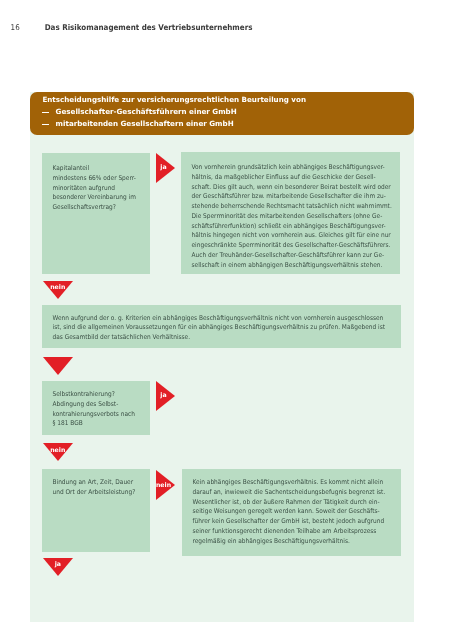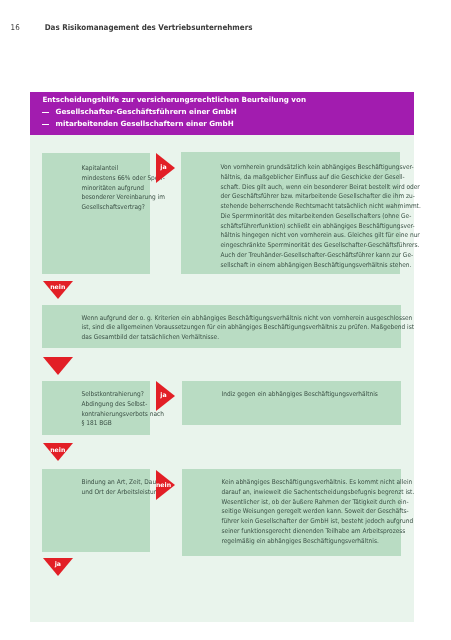--- a/index.html
+++ b/index.html
@@ -5,27 +5,27 @@
   html,body{margin:0;padding:0;background:#ffffff;}
   body{width:451px;height:640px;font-family:"DejaVu Sans",sans-serif;}
   #page{position:relative;width:451px;height:640px;overflow:hidden;background:#ffffff;}
 
   .panel{position:absolute;left:30px;top:92px;width:383.5px;height:529.5px;background:#e9f4ec;}
 
   .runhead{position:absolute;left:10.6px;top:23px;white-space:nowrap;font-size:7.95px;font-stretch:condensed;font-weight:bold;color:#3b3b3b;}
   .runhead .num{font-weight:normal;}
   .runhead .ttl{margin-left:25px;}
 
-  .hdr{position:absolute;left:30px;top:92px;width:384px;height:43px;background:#a21caf;color:#ffffff;}
+  .hdr{position:absolute;left:30px;top:92px;width:384px;height:43px;background:#a16207;color:#ffffff;border-radius:7px;}
   .hdr .ln{position:absolute;left:12.4px;white-space:nowrap;font-size:7.15px;font-weight:bold;line-height:1;}
   .hdr .dash{display:inline-block;width:13.2px;position:relative;color:transparent;}
   .hdr .dash::before{content:"";position:absolute;left:0px;top:3.9px;width:6.2px;height:1.2px;background:#ffffff;}
 
   .box{position:absolute;background:#b9dcc3;}
-  .tx{position:absolute;left:10.5px;color:#3c5146;font-size:6.5px;font-stretch:condensed;line-height:9.78px;white-space:nowrap;margin-left:29px;}
+  .tx{position:absolute;left:10.5px;color:#3c5146;font-size:6.5px;font-stretch:condensed;line-height:9.78px;white-space:nowrap;}
 
   .tri-r{position:absolute;width:0;height:0;border-top:15px solid transparent;border-bottom:15px solid transparent;border-left:19.6px solid #e21f26;}
   .tri-d{position:absolute;width:0;height:0;border-left:15.2px solid transparent;border-right:15.2px solid transparent;border-top:18.8px solid #e21f26;}
   .lab{position:absolute;color:#ffffff;font-size:6.2px;font-weight:bold;line-height:1;white-space:nowrap;text-align:center;}
 </style>
 </head>
 <body>
 
 <div id="page">
   <div class="panel"></div>
@@ -54,23 +54,20 @@
     <div class="tx" style="top:8.5px"><span class="tln">Wenn aufgrund der o. g. Kriterien ein abhängiges Beschäftigungsverhältnis nicht von vornherein ausgeschlossen</span><br><span class="tln">ist, sind die allgemeinen Voraussetzungen für ein abhängiges Beschäftigungsverhältnis zu prüfen. Maßgebend ist</span><br><span class="tln">das Gesamtbild der tatsächlichen Verhältnisse.</span></div>
   </div>
 
   <div class="tri-d" style="left:42.5px;top:357px"></div>
 
   <div class="box" style="left:42px;top:381px;width:108px;height:54px">
     <div class="tx" style="top:9px"><span class="tln">Selbstkontrahierung?</span><br><span class="tln">Abdingung des Selbst-</span><br><span class="tln">kontrahierungsverbots nach</span><br><span class="tln">§ 181 BGB</span></div>
   </div>
   <div class="tri-r" style="left:156px;top:381px"></div>
   <div class="lab" style="left:155.5px;top:392.3px;width:16px">ja</div>
-  <div class="box" style="left:182px;top:381px;width:219px;height:44px">
-    <div class="tx" style="top:9px"><span class="tln">Indiz gegen ein abhängiges Beschäftigungsverhältnis</span></div>
-  </div>
 
   <div class="tri-d" style="left:42.5px;top:443.3px"></div>
   <div class="lab" style="left:42.8px;top:447.1px;width:30px">nein</div>
 
   <div class="box" style="left:42px;top:469px;width:108px;height:83px">
     <div class="tx" style="top:9px"><span class="tln">Bindung an Art, Zeit, Dauer</span><br><span class="tln">und Ort der Arbeitsleistung?</span></div>
   </div>
   <div class="tri-r" style="left:156px;top:470px"></div>
   <div class="lab" style="left:155.5px;top:482.3px;width:16px">nein</div>
   <div class="box" style="left:182px;top:469px;width:219px;height:87px">

